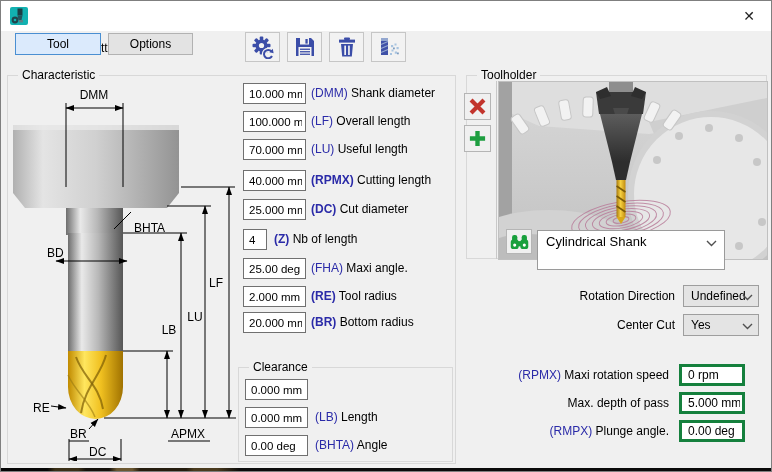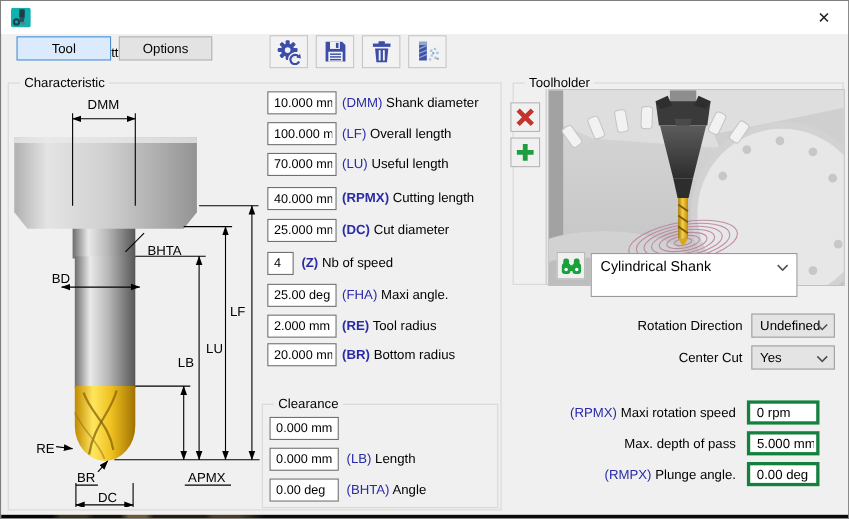--- a/index.html
+++ b/index.html
@@ -227,21 +227,21 @@
   <input class="vbox cbox" style="top: 138px;" value="70.000 mm">
   <span class="flabel" style="left:310px;top:138px"><span class="code">(LU)</span> <span>Useful length</span></span>
 
   <input class="vbox cbox" style="top: 169px;" value="40.000 mm">
   <span class="flabel" style="left:310px;top:169px"><span class="code b">(RPMX)</span> <span>Cutting length</span></span>
 
   <input class="vbox cbox" style="top: 198px;" value="25.000 mm">
   <span class="flabel" style="left:310px;top:198px"><span class="code b">(DC)</span> <span>Cut diameter</span></span>
 
   <input class="vbox" style="left: 242px; top: 228px; width: 24px;" value="4">
-  <span class="flabel" style="left:273px;top:228px"><span class="code b">(Z)</span> <span>Nb of speed</span></span>
+  <span class="flabel" style="left:273px;top:228px"><span class="code b">(Z)</span> <span>Nb of length</span></span>
 
   <input class="vbox cbox" style="top: 257px;" value="25.00 deg">
   <span class="flabel" style="left:310px;top:257px"><span class="code">(FHA)</span> <span>Maxi angle.</span></span>
 
   <input class="vbox cbox" style="top: 285px;" value="2.000 mm">
   <span class="flabel" style="left:310px;top:285px"><span class="code b">(RE)</span> <span>Tool radius</span></span>
 
   <input class="vbox cbox" style="top: 311px;" value="20.000 mm">
   <span class="flabel" style="left:310px;top:311px"><span class="code b">(BR)</span> <span>Bottom radius</span></span>
 

